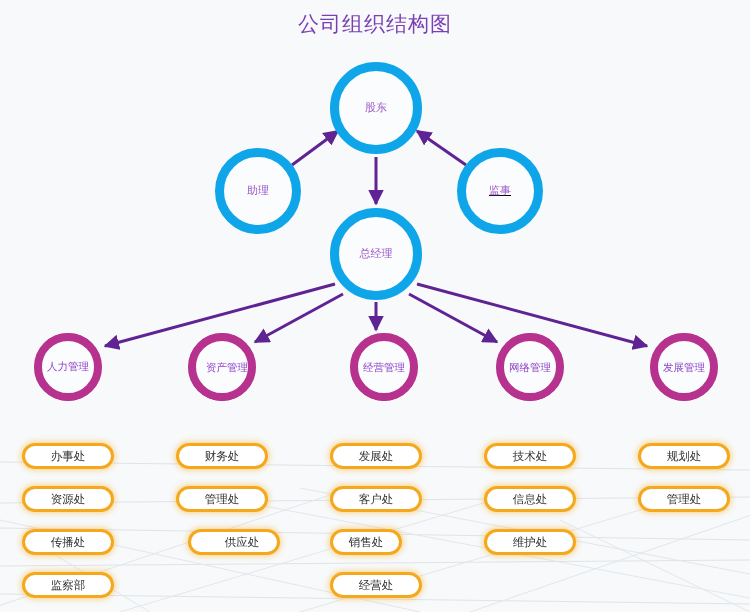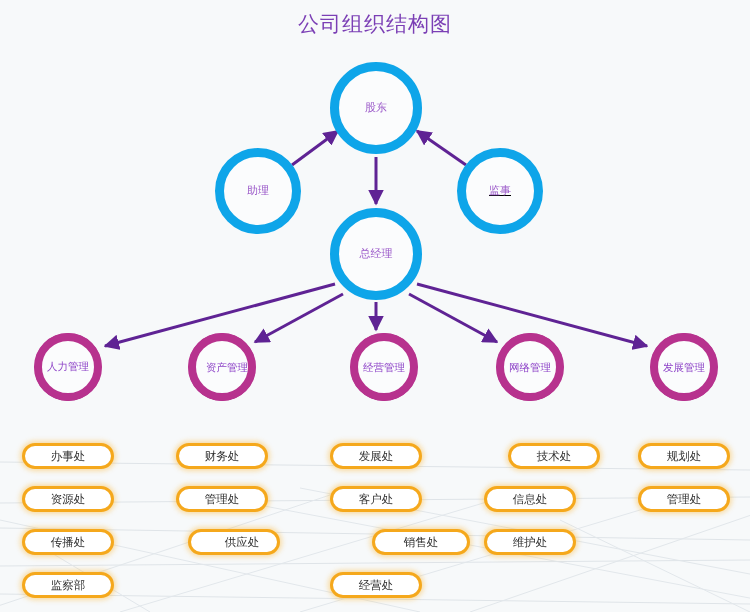--- a/index.html
+++ b/index.html
@@ -181,24 +181,24 @@
     <div class="pill" style="left:22px;top:486px;width:92px;">资源处</div>
     <div class="pill" style="left:22px;top:529px;width:92px;">传播处</div>
     <div class="pill" style="left:22px;top:572px;width:92px;">监察部</div>
 
     <div class="pill" style="left:176px;top:443px;width:92px;">财务处</div>
     <div class="pill" style="left:176px;top:486px;width:92px;">管理处</div>
     <div class="pill" style="left:188px;top:529px;width:92px;padding-left:16px;">供应处</div>
 
     <div class="pill" style="left:330px;top:443px;width:92px;">发展处</div>
     <div class="pill" style="left:330px;top:486px;width:92px;">客户处</div>
-    <div class="pill" style="left:330px;top:529px;width:98px;margin-left:42px;">销售处</div>
+    <div class="pill" style="left:330px;top:529px;width:72px;">销售处</div>
     <div class="pill" style="left:330px;top:572px;width:92px;">经营处</div>
 
-    <div class="pill" style="left:508px;top:443px;width:92px;">技术处</div>
+    <div class="pill" style="left:484px;top:443px;width:92px;">技术处</div>
     <div class="pill" style="left:484px;top:486px;width:92px;">信息处</div>
     <div class="pill" style="left:484px;top:529px;width:92px;">维护处</div>
 
     <div class="pill" style="left:638px;top:443px;width:92px;">规划处</div>
     <div class="pill" style="left:638px;top:486px;width:92px;">管理处</div>
 
   </div>
 </div>
 
 </body></html>

